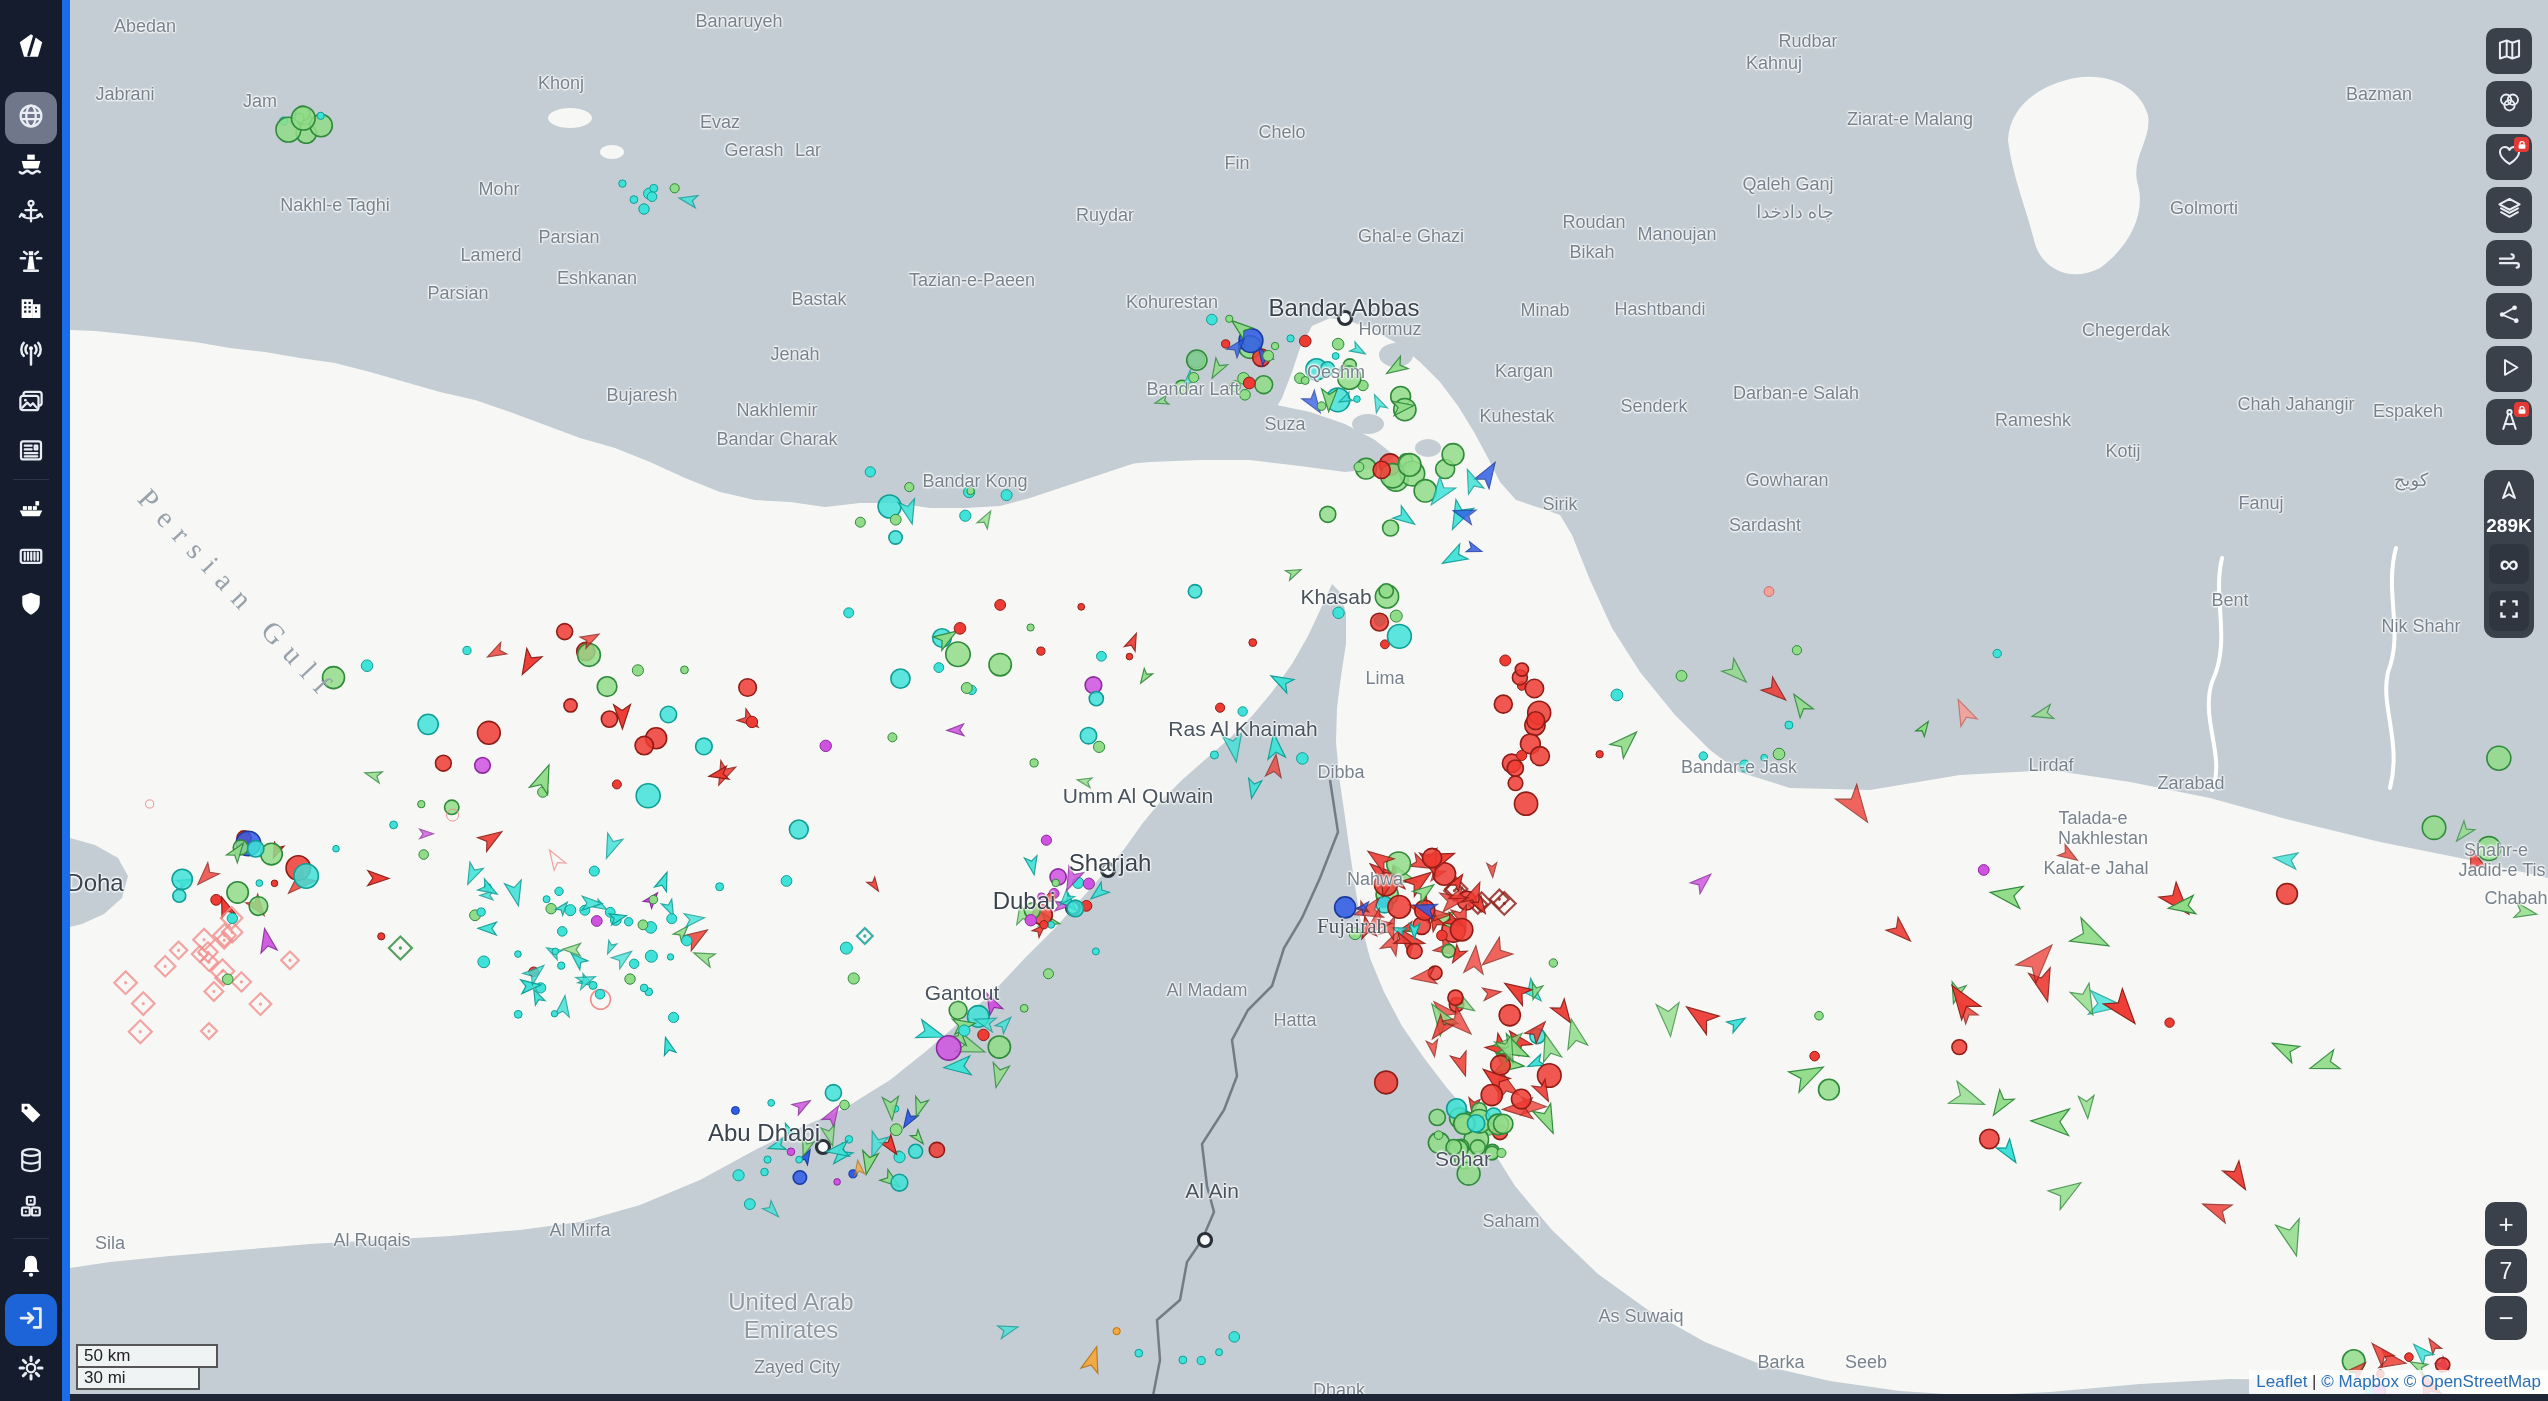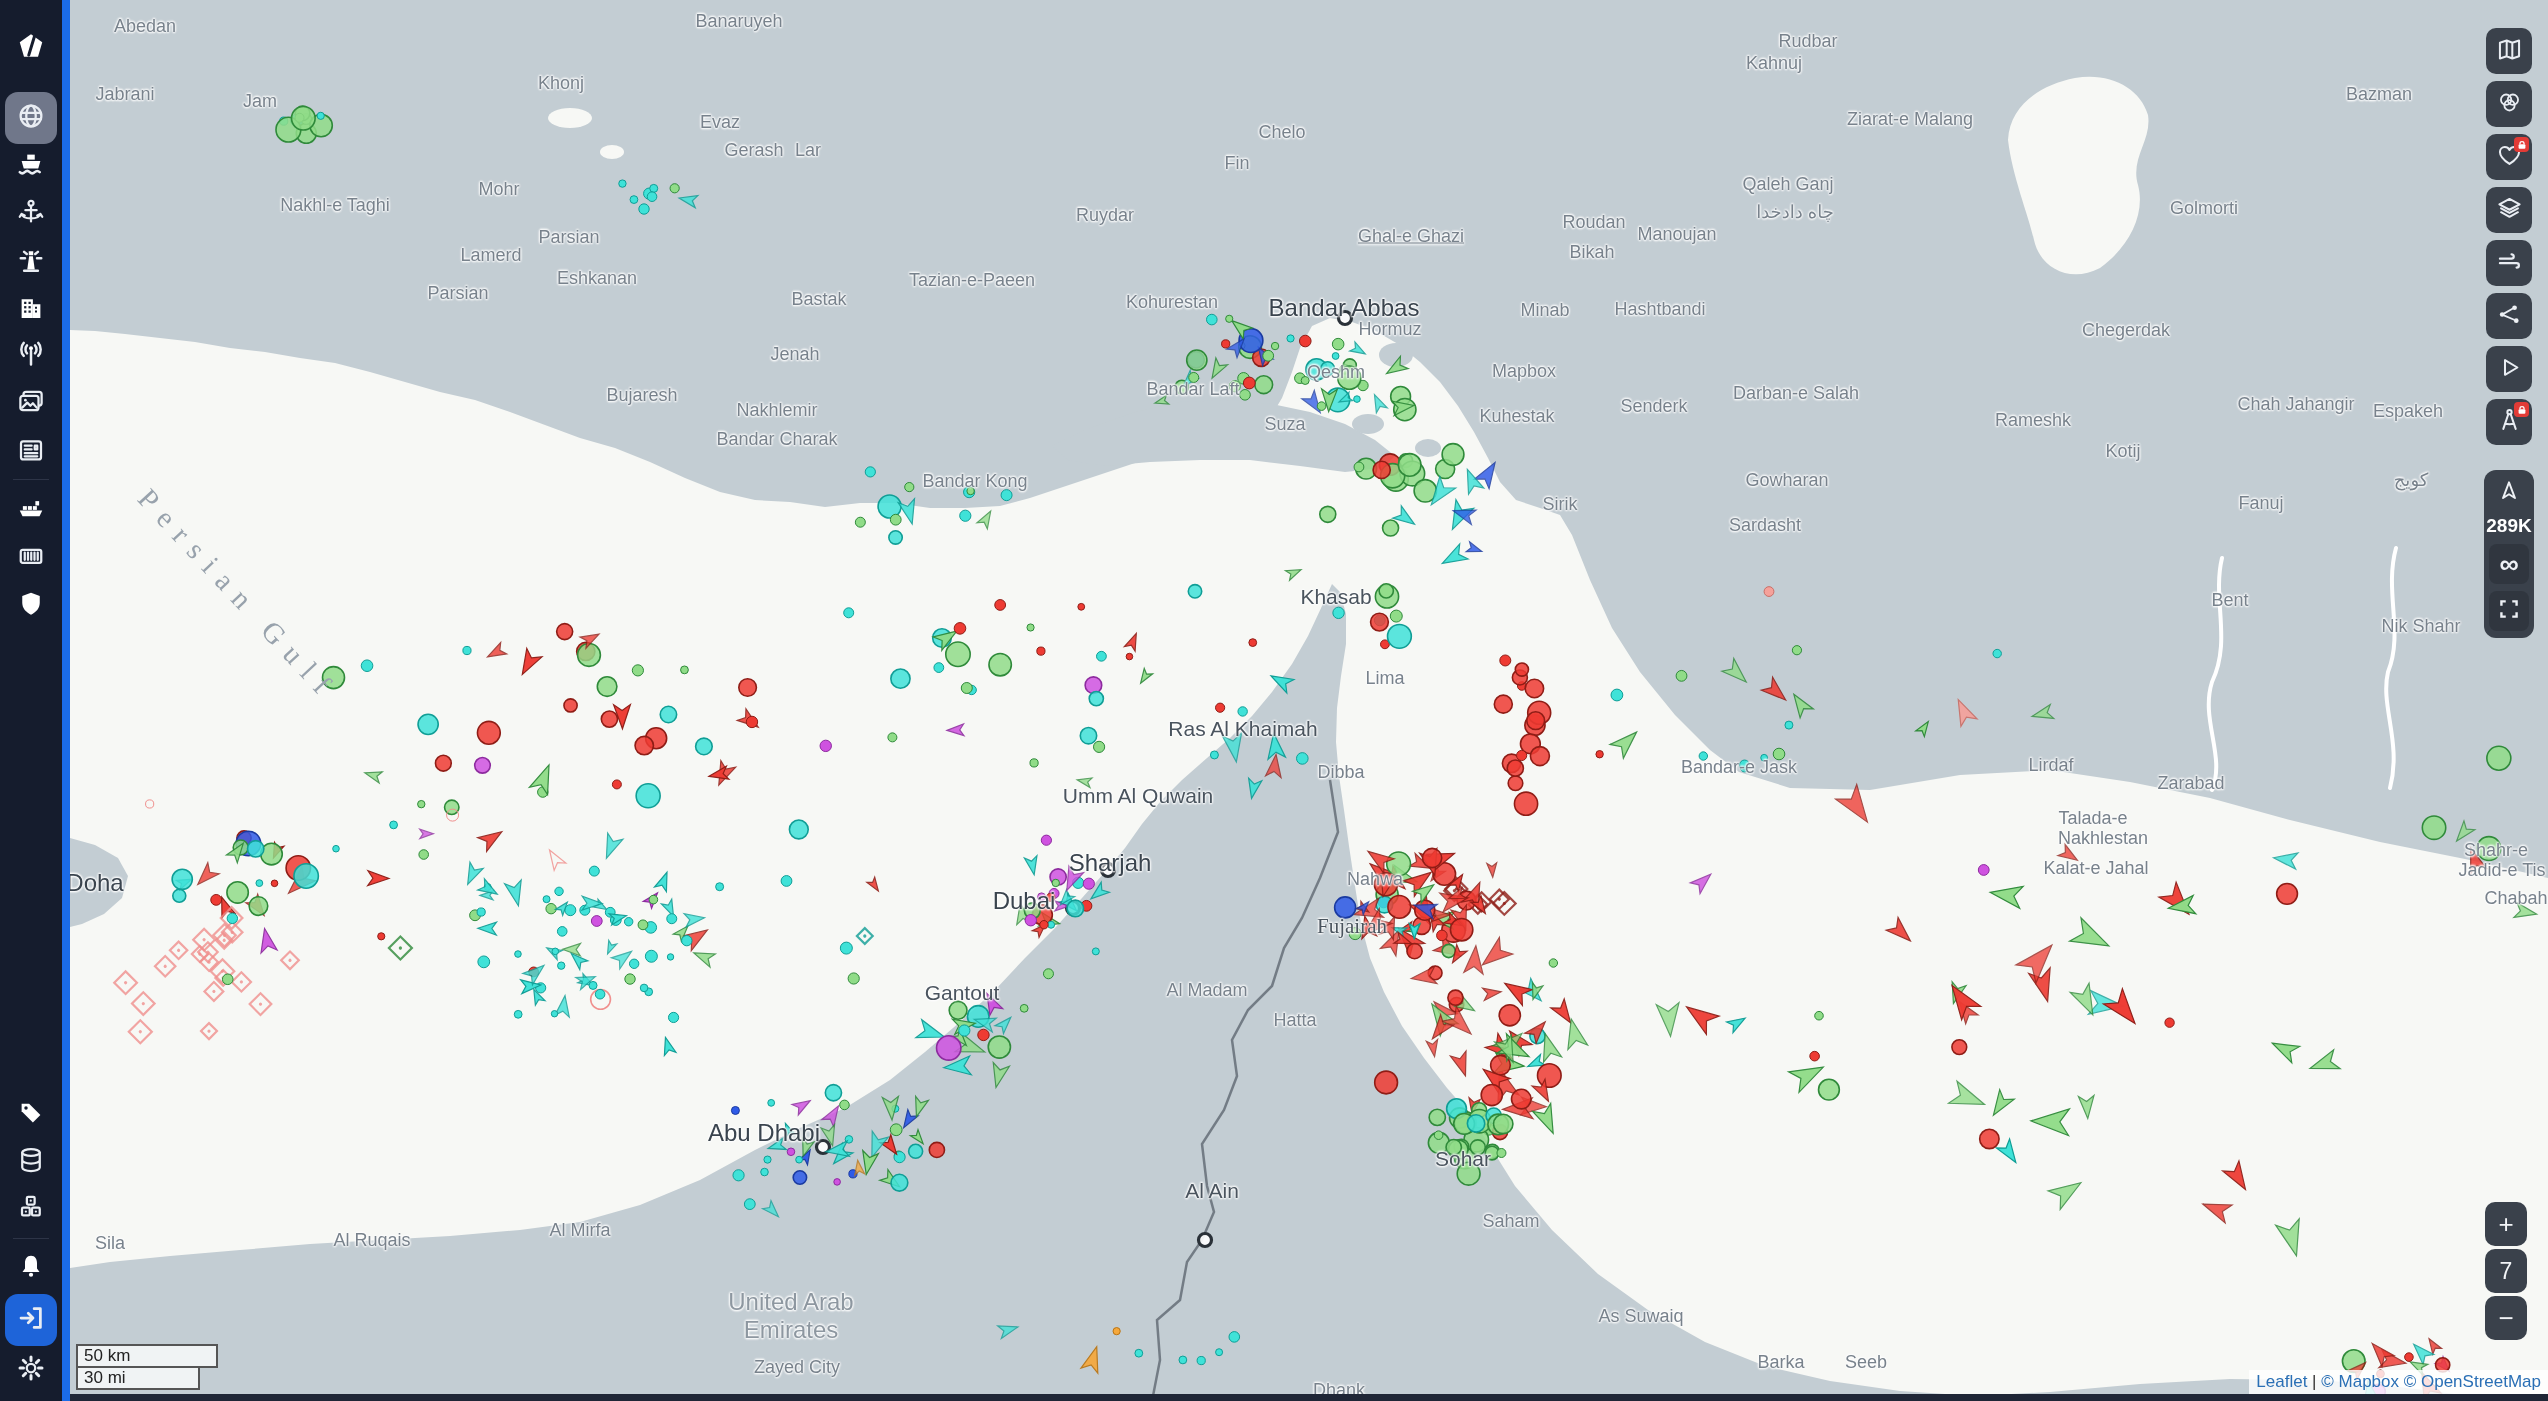--- a/index.html
+++ b/index.html
@@ -883,35 +883,35 @@
       <div class="lbl sm" style="left: 1282px; top: 132px;">Chelo</div>
       <div class="lbl sm" style="left: 754px; top: 150px;">Gerash</div>
       <div class="lbl sm" style="left: 808px; top: 150px;">Lar</div>
       <div class="lbl sm" style="left: 1237px; top: 163px;">Fin</div>
       <div class="lbl sm" style="left: 499px; top: 189px;">Mohr</div>
       <div class="lbl sm" style="left: 1788px; top: 184px;">Qaleh Ganj</div>
       <div class="lbl sm" style="left: 1795px; top: 212px;">چاه دادخدا</div>
       <div class="lbl sm" style="left: 335px; top: 205px;">Nakhl-e Taghi</div>
       <div class="lbl sm" style="left: 1105px; top: 215px;">Ruydar</div>
       <div class="lbl sm" style="left: 2204px; top: 208px;">Golmorti</div>
-      <div class="lbl sm" style="left: 1411px; top: 236px; text-decoration: underline;">Ghal-e Ghazi</div>
+      <div class="lbl sm" style="left: 1411px; top: 236px;">Ghal-e Ghazi</div>
       <div class="lbl sm" style="left: 1594px; top: 222px;">Roudan</div>
       <div class="lbl sm" style="left: 1677px; top: 234px;">Manoujan</div>
       <div class="lbl sm" style="left: 1592px; top: 252px;">Bikah</div>
       <div class="lbl sm" style="left: 569px; top: 237px;">Parsian</div>
       <div class="lbl sm" style="left: 491px; top: 255px;">Lamerd</div>
       <div class="lbl sm" style="left: 597px; top: 278px;">Eshkanan</div>
       <div class="lbl sm" style="left: 458px; top: 293px;">Parsian</div>
       <div class="lbl sm" style="left: 972px; top: 280px;">Tazian-e-Paeen</div>
       <div class="lbl sm" style="left: 1172px; top: 302px;">Kohurestan</div>
       <div class="lbl sm" style="left: 819px; top: 299px;">Bastak</div>
       <div class="lbl sm" style="left: 1545px; top: 310px;">Minab</div>
       <div class="lbl sm" style="left: 1660px; top: 309px;">Hashtbandi</div>
       <div class="lbl sm" style="left: 795px; top: 354px;">Jenah</div>
-      <div class="lbl sm" style="left: 1524px; top: 371px;">Mapbox</div>
+      <div class="lbl sm" style="left: 1524px; top: 371px;">Kargan</div>
       <div class="lbl sm" style="left: 2126px; top: 330px;">Chegerdak</div>
       <div class="lbl sm" style="left: 1654px; top: 406px;">Senderk</div>
       <div class="lbl sm" style="left: 1796px; top: 393px;">Darban-e Salah</div>
       <div class="lbl sm" style="left: 2033px; top: 420px;">Rameshk</div>
       <div class="lbl sm" style="left: 1517px; top: 416px;">Kuhestak</div>
       <div class="lbl sm" style="left: 1193px; top: 389px;">Bandar Laft</div>
       <div class="lbl sm" style="left: 1336px; top: 372px;">Qeshm</div>
       <div class="lbl sm" style="left: 1390px; top: 329px;">Hormuz</div>
       <div class="lbl sm" style="left: 1285px; top: 424px;">Suza</div>
       <div class="lbl sm" style="left: 642px; top: 395px;">Bujaresh</div>

